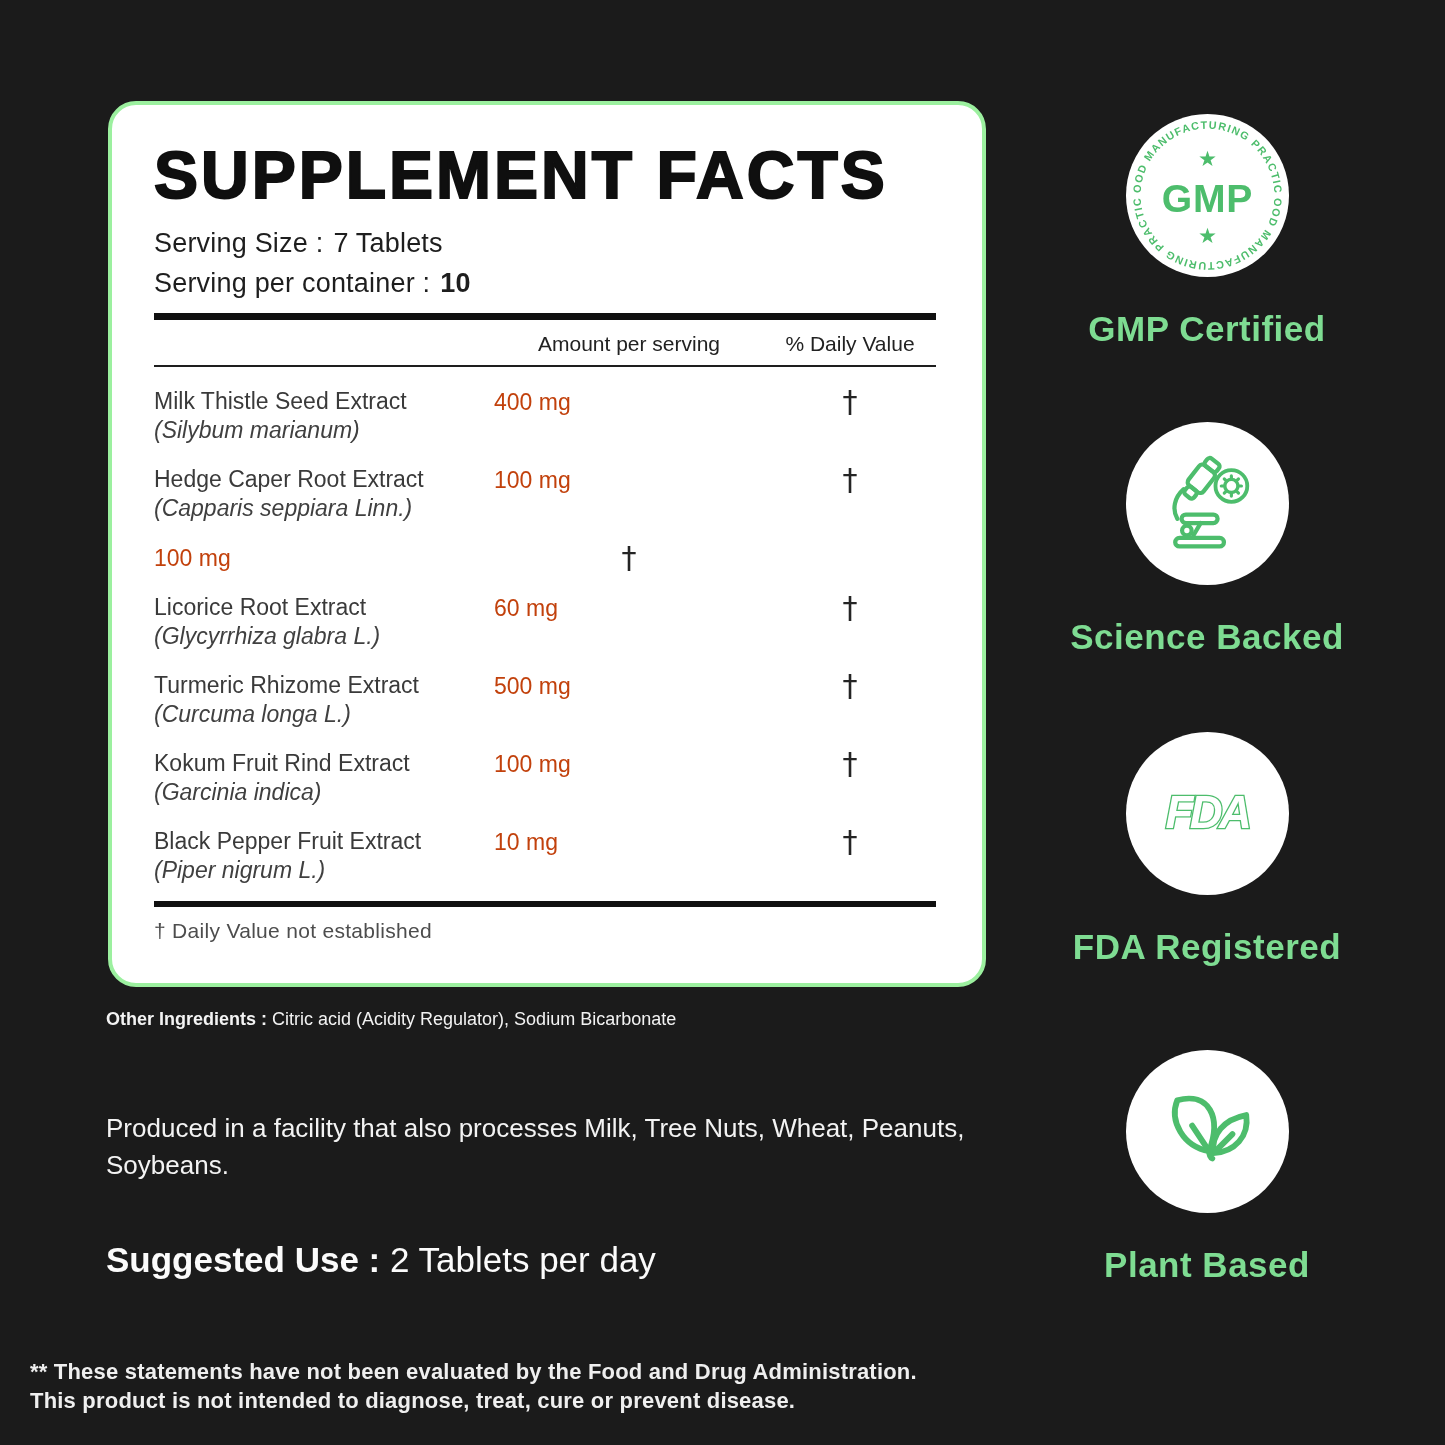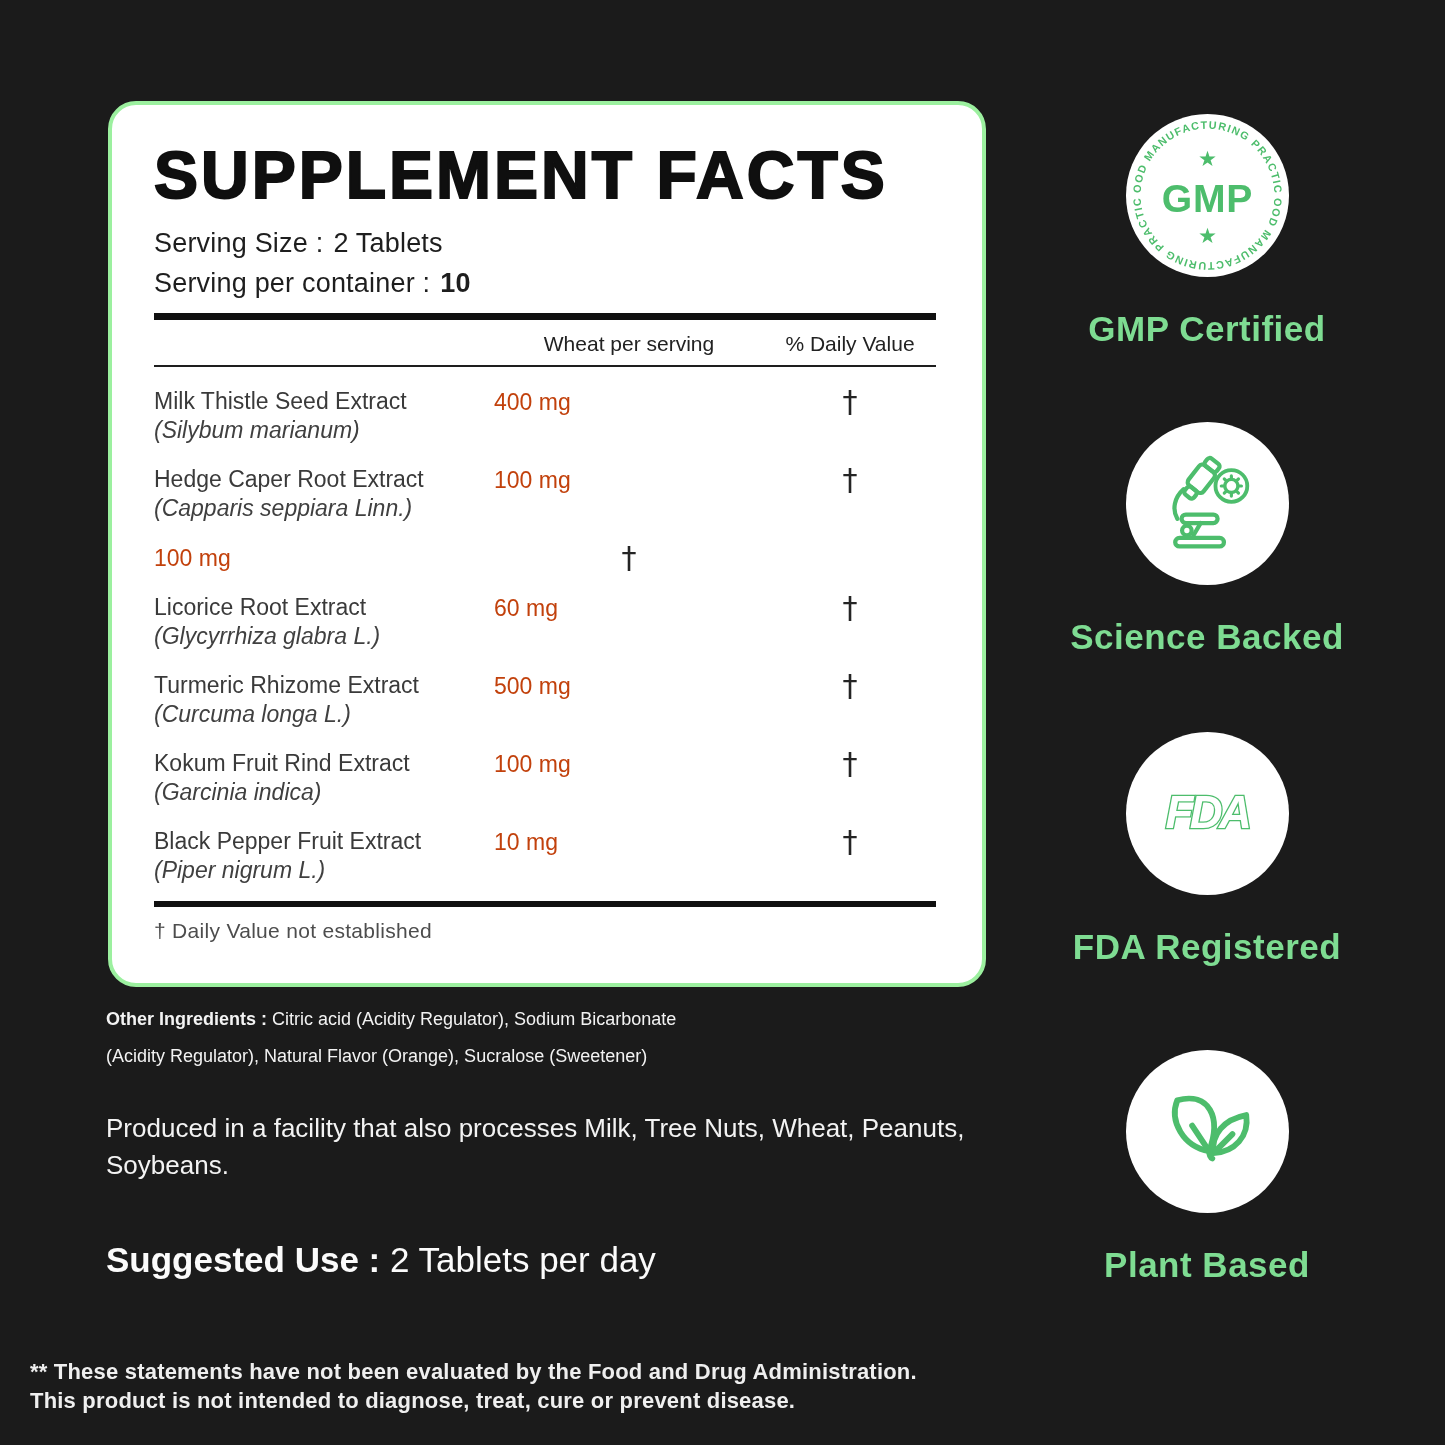--- a/index.html
+++ b/index.html
@@ -54,31 +54,31 @@
   .b1{top:114px;} .b2{top:422px;} .b3{top:732px;} .b4{top:1050px;}
   .icon-green{stroke:#4dbd6c;fill:none;stroke-linecap:round;stroke-linejoin:round;}
 </style>
 </head>
 <body>
 
 <div class="card">
   <div class="card-title">SUPPLEMENT FACTS</div>
 
   <div class="serving-line">
-    <span>Serving Size :</span><span class="val">2 Tablets</span>
+    <span>Serving Size :</span><span class="val">7 Tablets</span>
   </div>
   <div class="serving-line">
     <span>Serving per container :</span><span class="val bold">10</span>
   </div>
 
   <div class="rule-thick"></div>
 
   <div class="tgrid thead">
     <div class="th-spacer"></div>
-    <div class="th">Wheat per serving</div>
+    <div class="th">Amount per serving</div>
     <div class="th">% Daily Value</div>
   </div>
 
   <div class="rule-thin"></div>
 
   <div class="tgrid row">
     <div>
       <div class="iname">Milk Thistle Seed Extract</div>
       <div class="latin">(Silybum marianum)</div>
     </div>
@@ -135,21 +135,20 @@
     <div class="amount">10 mg</div>
     <div class="dv">†</div>
   </div>
 
   <div class="rule-bottom"></div>
   <div class="footnote">† Daily Value not established</div>
 </div>
 
 <div class="other-ing">
   <div><span class="lbl">Other Ingredients : </span><span> Citric acid (Acidity Regulator), Sodium Bicarbonate</span></div>
-  <div>(Acidity Regulator), Natural Flavor (Orange), Sucralose (Sweetener)</div>
 </div>
 
 <div class="facility">
   <div>Produced in a facility that also processes Milk, Tree Nuts, Wheat, Peanuts,</div>
   <div>Soybeans.</div>
 </div>
 
 <div class="suggested">
   <span class="lbl">Suggested Use : </span><span> 2 Tablets per day</span>
 </div>

